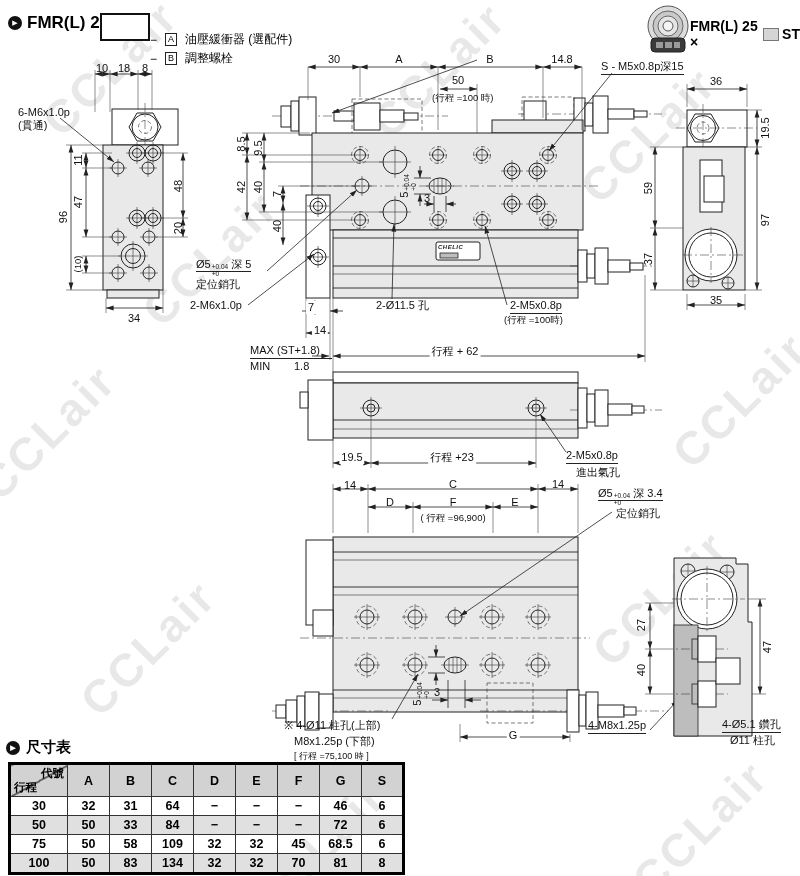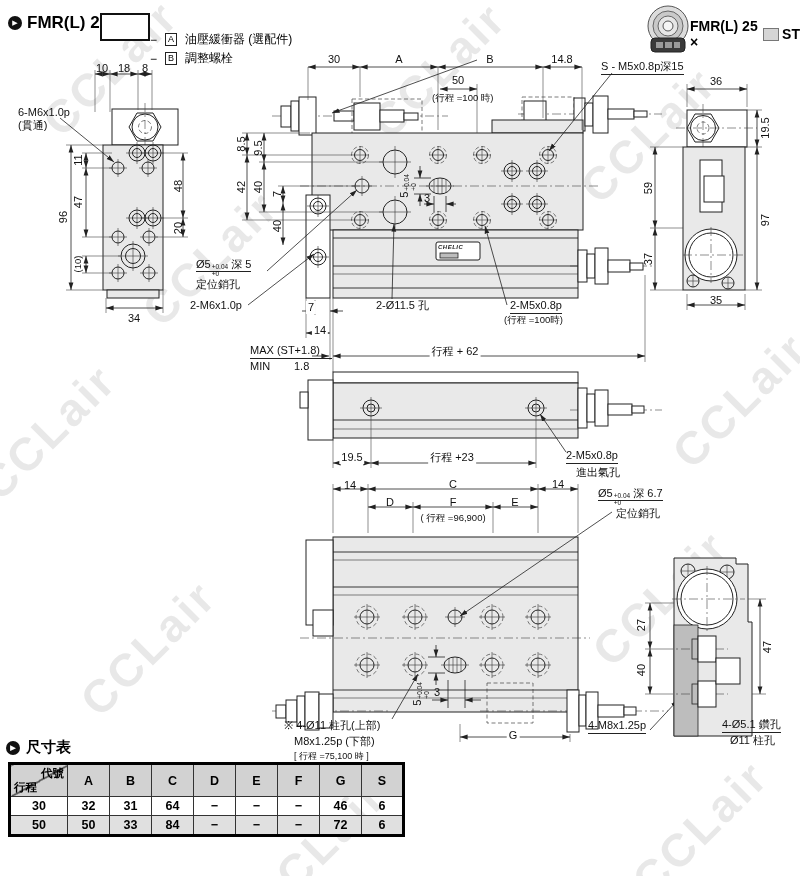--- a/index.html
+++ b/index.html
@@ -544,21 +544,21 @@
   <span class="lbl c" style="left:350px;top:479px">14</span>
   <span class="lbl c" style="left:453px;top:478px">C</span>
   <span class="lbl c" style="left:558px;top:478px">14</span>
   <span class="lbl c" style="left:390px;top:496px">D</span>
   <span class="lbl c" style="left:453px;top:496px">F</span>
   <span class="lbl c" style="left:515px;top:496px">E</span>
   <span class="lbl c small bg" style="left:453px;top:513px">( 行程 =96,900)</span>
   <span class="lbl" style="left:598px;top:487px"><span class="u"><span>Ø5</span><span class="tol">
           <i>+0.04</i>
           <i>+0</i>
-        </span>&nbsp;<span>深 6.7</span></span><br><span style="margin-left:18px">定位銷孔</span></span>
+        </span>&nbsp;<span>深 3.4</span></span><br><span style="margin-left:18px">定位銷孔</span></span>
   <span class="lbl rot" style="left:421px;top:694px"><span>5</span><span class="tol">
         <i>+0.04</i>
         <i>+0</i>
       </span></span>
   <span class="lbl" style="left:434px;top:686px">3</span>
   <span class="lbl c bg" style="left:513px;top:729px">G</span>
   <span class="lbl" style="left:284px;top:719px">※ 4-Ø11 柱孔(上部)</span>
   <span class="lbl" style="left:294px;top:735px">M8x1.25p (下部)</span>
   <span class="lbl tiny" style="left:294px;top:751px">[ 行程 =75,100 時 ]</span>
   <span class="lbl u" style="left:588px;top:719px">4-M8x1.25p</span>
@@ -618,16 +618,38 @@
         <td class="rowhead">50</td>
         <td>50</td>
         <td>33</td>
         <td>84</td>
         <td>−</td>
         <td>−</td>
         <td>−</td>
         <td>72</td>
         <td>6</td>
       </tr>
+      <tr>
+        <td class="rowhead">75</td>
+        <td>50</td>
+        <td>58</td>
+        <td>109</td>
+        <td>32</td>
+        <td>32</td>
+        <td>45</td>
+        <td>68.5</td>
+        <td>6</td>
+      </tr>
+      <tr class="alt">
+        <td class="rowhead">100</td>
+        <td>50</td>
+        <td>83</td>
+        <td>134</td>
+        <td>32</td>
+        <td>32</td>
+        <td>70</td>
+        <td>81</td>
+        <td>8</td>
+      </tr>
     </tbody>
   </table>
 
 </div>
 
 </body></html>

